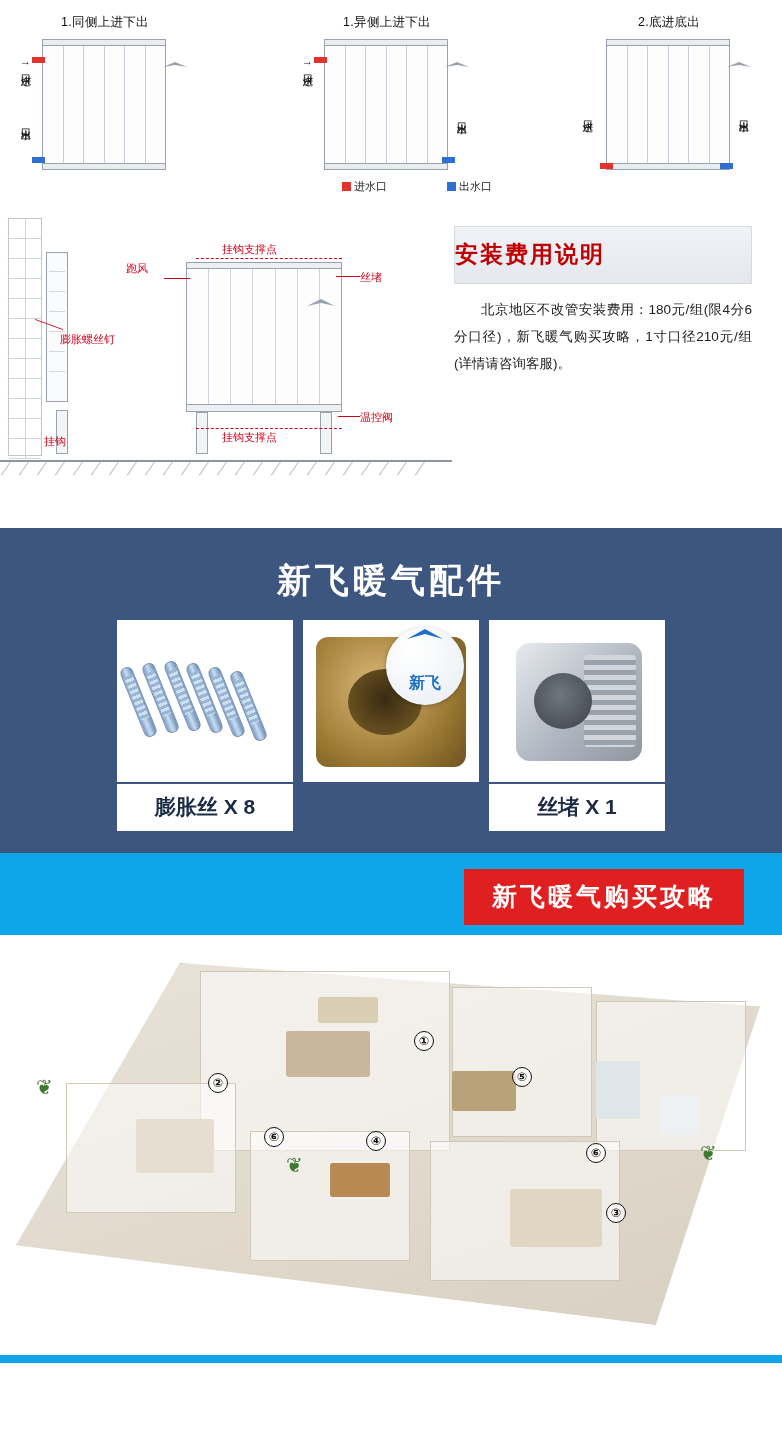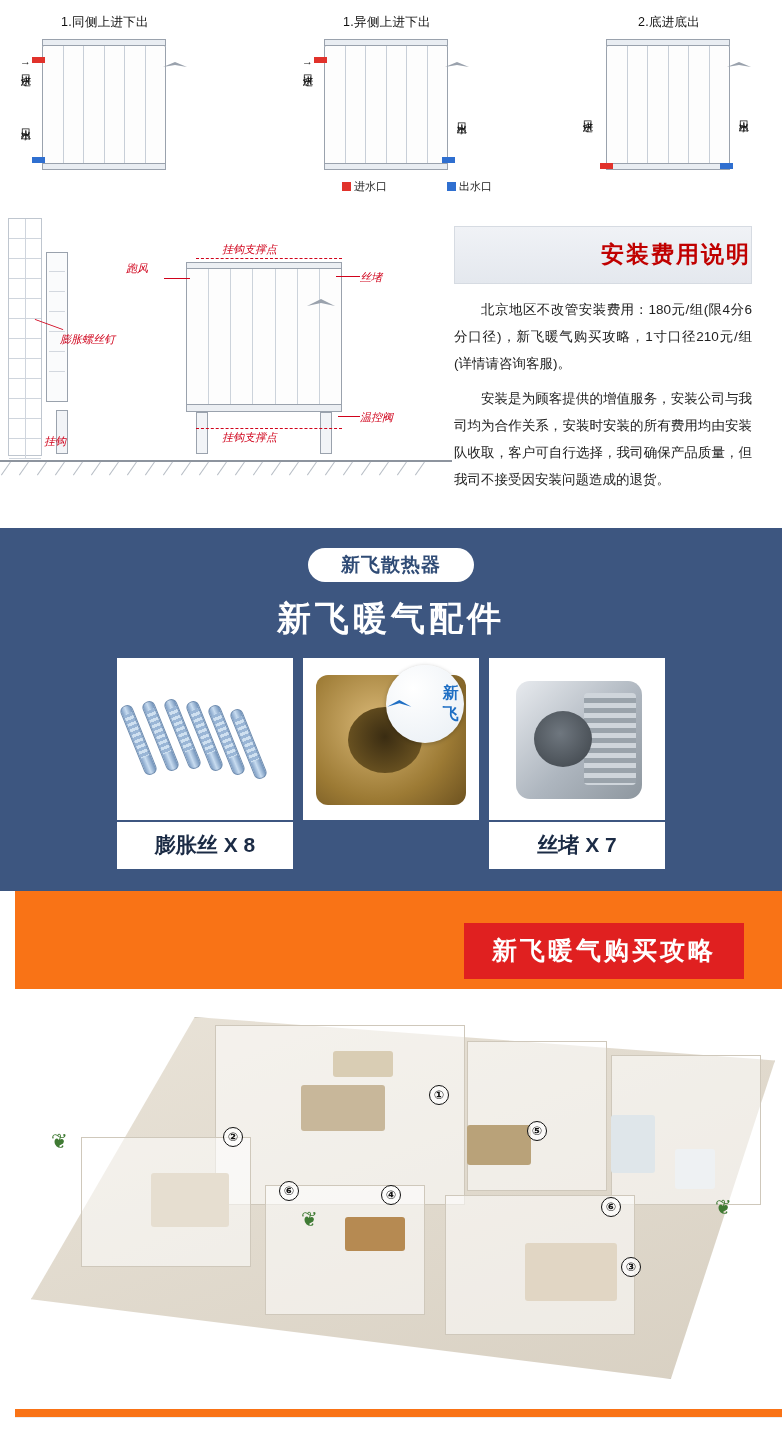--- a/index.html
+++ b/index.html
@@ -51,21 +51,21 @@
     display:flex; gap:60px; justify-content:center; align-items:center;
     margin-top:2px; padding-left:60px;
   }
   .bl { display:flex; align-items:center; gap:3px; font-size:11px; }
   .sw { display:inline-block; width:9px; height:9px; }
   .sw.red { background:#e1322b; }
   .sw.blue { background:#2f6fd0; }
 
   
   .sec-install { display:flex; padding:8px 0 16px 0; }
-  .install-left { width:452px; position:relative; height:300px;font-style:italic; }
+  .install-left { width:452px; position:relative; height:300px; }
   .brick {
     position:absolute; left:8px; top:6px; width:34px; height:238px;
     background:
       linear-gradient(to bottom,#fff 0,#fff 100%);
     border:1px solid #bfc6cf;
   }
   .brick i {
     position:absolute; left:0; right:0; height:20px; border-bottom:1px solid #cfd5dd;
     display:block;
   }
@@ -95,21 +95,21 @@
     transform:rotate(35deg); transform-origin: top center;
   }
   .ann { position:absolute; font-size:11px; color:#d0021b; white-space:nowrap; }
   .annline { position:absolute; background:#d0021b; }
   .dashline { position:absolute; border-top:1px dashed #d0021b; }
 
   .install-right { width:316px; padding:14px 16px 0 2px; }
   .fee-banner {
     background:linear-gradient(#f0f2f6,#e4e8ee);
     border:1px solid #d6dbe2;
-    text-align:right; padding:12px 0 13px 0; margin-bottom:12px;
+    text-align:left; padding:12px 0 13px 0; margin-bottom:12px;
   }
   .fee-banner span {
     color:#c00000; font-size:23px; font-weight:bold; letter-spacing:2px;
   }
   .fee-p {
     font-size:13.5px; line-height:27px; color:#222; text-indent:2em;
     margin:0 0 8px 0; text-align:justify;
   }
 
   
@@ -148,39 +148,39 @@
     background:radial-gradient(circle at 40% 38%,#d9b877,#9c7a34 62%,#6d5220);
   }
   .brasshole {
     position:absolute; left:44px; top:48px; width:74px; height:66px; border-radius:50%;
     background:radial-gradient(circle at 50% 45%,#3a2c12,#7a5f26);
   }
   .whitecap {
     position:absolute; right:14px; top:6px; width:78px; height:78px; border-radius:50%;
     background:radial-gradient(circle at 35% 30%,#ffffff,#e8eef4);
     box-shadow:0 1px 4px rgba(0,0,0,.25);
-    display:flex; align-items:center; justify-content:space-between; flex-direction:row;gap:30px;
+    display:flex; align-items:center; justify-content:flex-start; flex-direction:column;gap:30px;
   }
   .whitecap .bd { color:#1f6fc4; font-size:16px; font-weight:bold; }
   .plug {
     position:absolute; left:26px; top:22px; width:126px; height:118px; border-radius:14px;
     background:linear-gradient(135deg,#e7eaee,#aeb6bf 55%,#8e979f);
   }
   .plug .thread {
     position:absolute; right:6px; top:12px; width:52px; height:92px;
     background:repeating-linear-gradient(to bottom,#cfd5db 0 5px,#9aa3ab 5px 10px);
     border-radius:4px;
   }
   .plug .hole {
     position:absolute; left:18px; top:30px; width:58px; height:56px; border-radius:50%;
     background:radial-gradient(circle at 45% 40%,#6f777f,#3c4248);
   }
 
   
-  .sec-guide { background:#f97316; padding:32px 0 0 0;margin-left:15px; }
+  .sec-guide { background:#0ea5e9; padding:16px 0 0 0; }
   .guide-banner-wrap { display:flex; justify-content:flex-end; padding-right:38px; }
   .guide-banner {
     background:#e02020; color:#fff; font-size:25px; font-weight:bold;
     letter-spacing:3px; padding:11px 28px 12px 28px;
   }
   .floorplan {
     position:relative; width:782px; height:420px; margin-top:10px;
     background:#ffffff; overflow:hidden;
   }
   .fp-floor {
@@ -388,28 +388,24 @@
 
       <div class="dashline" style="left:196px; top:216px; width:146px;"></div>
       <div class="ann" style="left:222px; top:218px;">挂钩支撑点</div>
     </div>
 
     <div class="install-right">
       <div class="fee-banner">
         <span>安装费用说明</span>
       </div>
       <p class="fee-p">北京地区不改管安装费用：180元/组(限4分6分口径)，新飞暖气购买攻略，1寸口径210元/组(详情请咨询客服)。</p>
-      <p class="fee-p">安装是为顾客提供的增值服务，安装公司与我司均为合作关系，安装时安装的所有费用均由安装队收取，客户可自行选择，我司确保产品质量，但我司不接受因安装问题造成的退货。</p>
     </div>
   </section>
 
   <section class="sec-acc">
-    <div class="acc-pill">
-      <span>新飞散热器</span>
-    </div>
     <div class="acc-title">新飞暖气配件</div>
 
     <div class="acc-grid">
 
       <div class="acc-card">
         <div class="acc-photo">
           <div class="bolt" style="left:14px; top:44px; transform:rotate(-22deg);"></div>
           <div class="bolt" style="left:36px; top:40px; transform:rotate(-22deg);"></div>
           <div class="bolt" style="left:58px; top:38px; transform:rotate(-22deg);"></div>
           <div class="bolt" style="left:80px; top:40px; transform:rotate(-22deg);"></div>
@@ -433,21 +429,21 @@
         </div>
       </div>
 
       <div class="acc-card">
         <div class="acc-photo">
           <div class="plug">
             <div class="thread"></div>
             <div class="hole"></div>
           </div>
         </div>
-        <div class="acc-label">丝堵 X 7</div>
+        <div class="acc-label">丝堵 X 1</div>
       </div>
 
     </div>
   </section>
 
   <section class="sec-guide">
     <div class="guide-banner-wrap">
       <div class="guide-banner">
         <span>新飞暖气购买攻略</span>
       </div>

